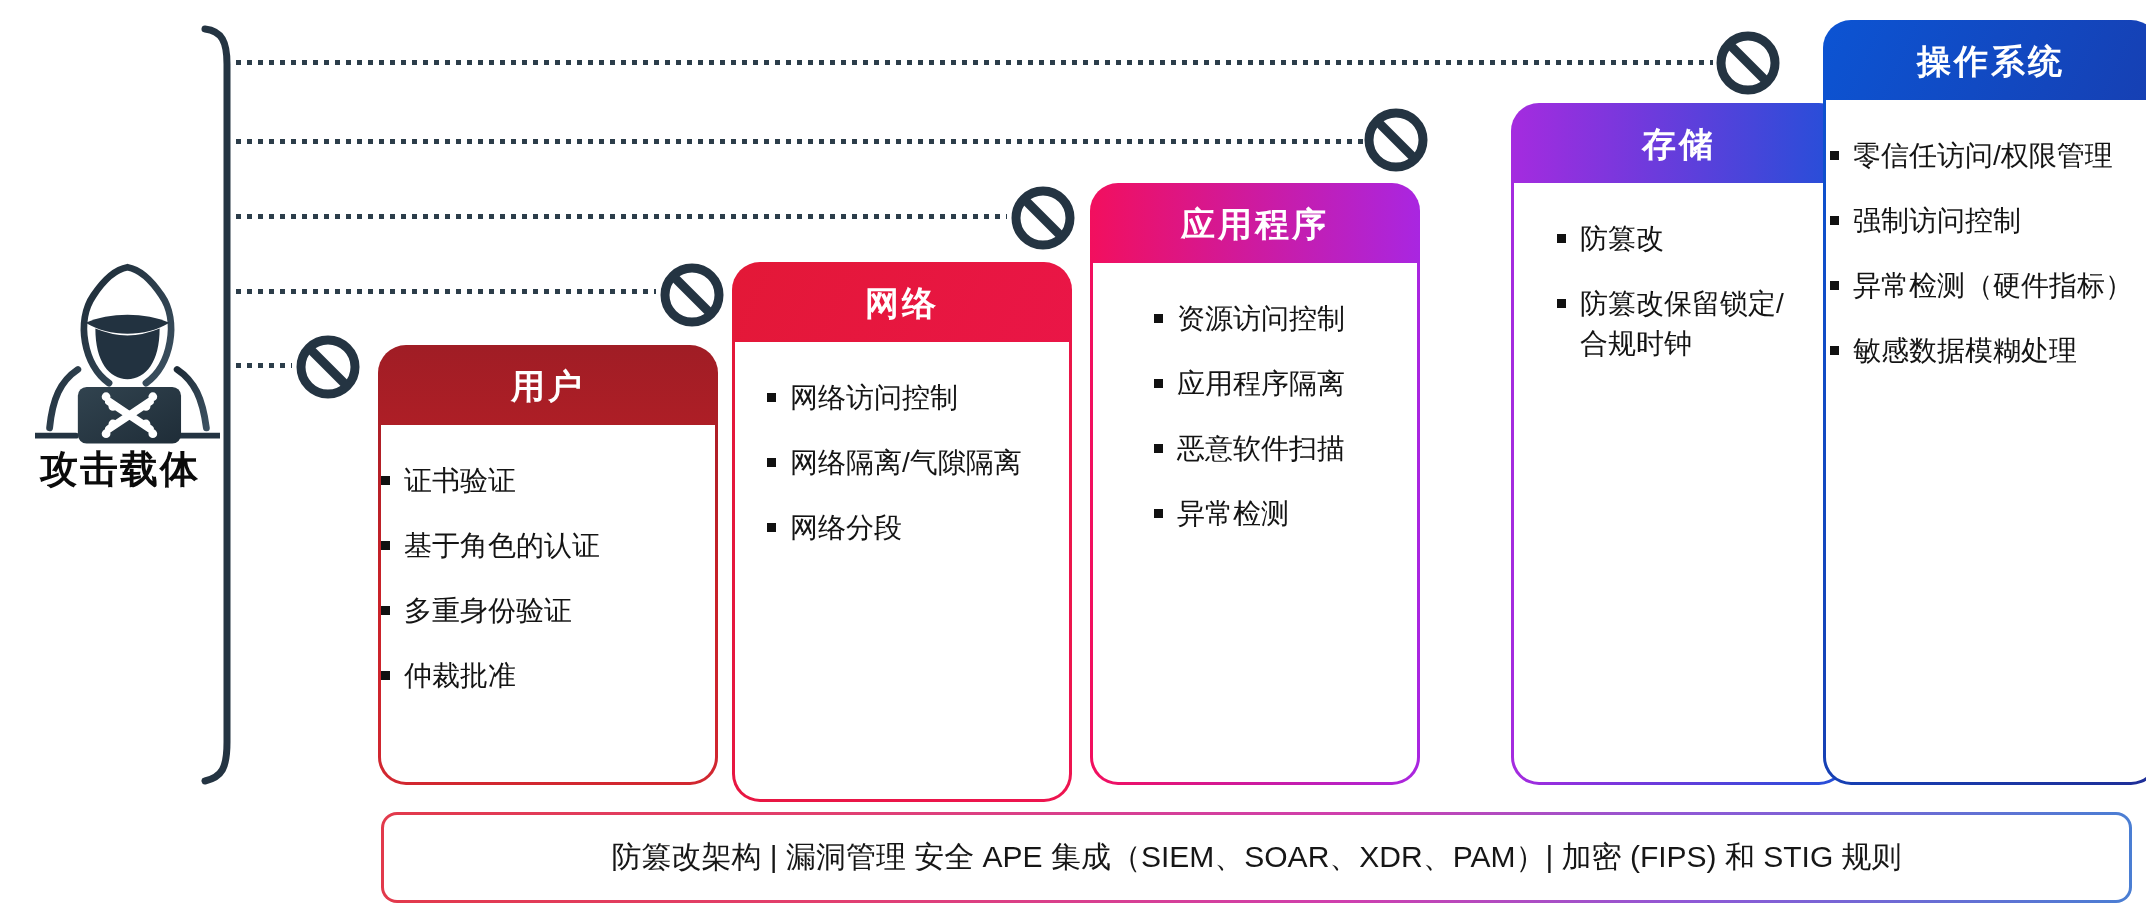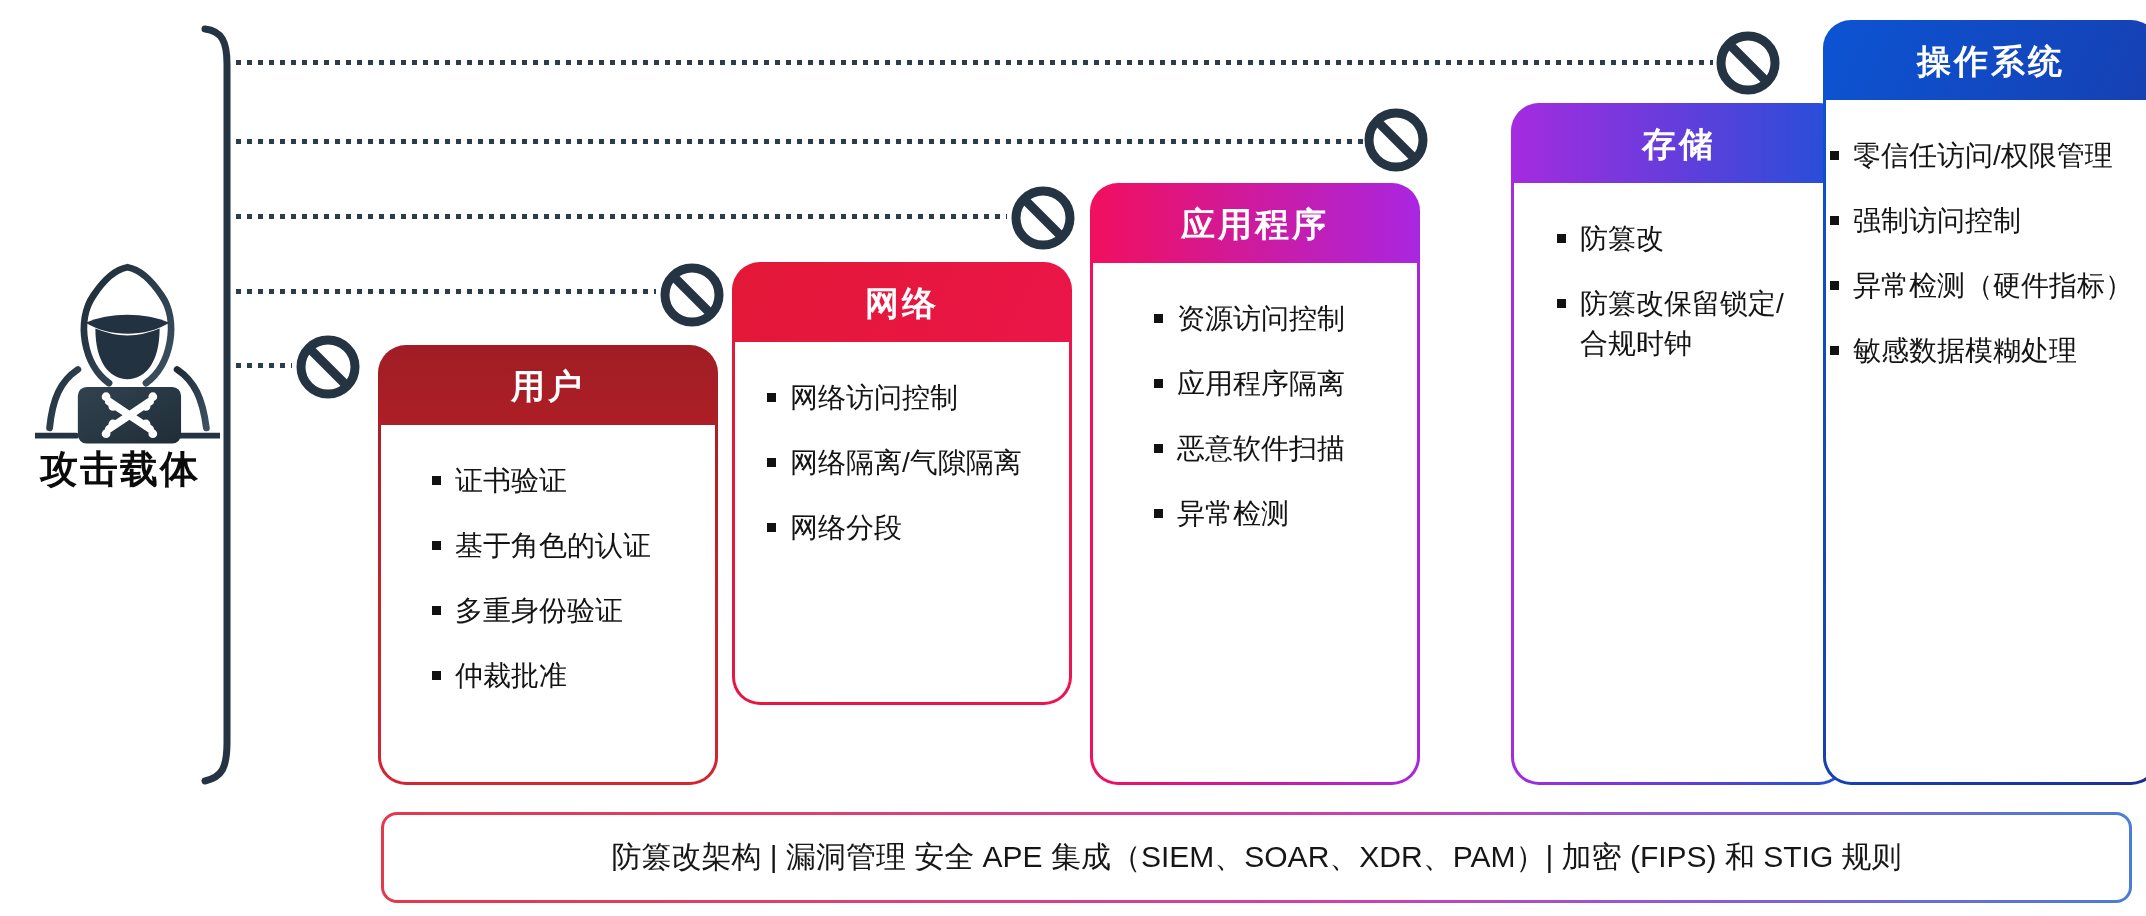--- a/index.html
+++ b/index.html
@@ -35,22 +35,22 @@
   .card-body { background:#ffffff; border-radius:0 0 25px 25px; flex:1;
                padding-top:36px; padding-right:16px; }
   .card-body ul { list-style:none; display:flex; flex-direction:column; gap:25px; }
   .item { display:flex; align-items:flex-start; gap:14px;
           font-size:28px; line-height:40px; color:#141414; }
   .bullet { flex:0 0 auto; width:9px; height:9px; background:#111111; margin-top:15px; }
 
   .card-user    { left:378px;  top:345px; width:340px; height:440px;
                   background:linear-gradient(180deg,#a01d25 0%,#c92128 55%,#d2membr2730 100%);
                   background:linear-gradient(180deg,#a01d25 0%,#c92128 55%,#d22730 100%); }
-  .card-user .card-body    { padding-left:51px; }
-  .card-network { left:732px;  top:262px; width:340px; height:443px;
+  .card-user .card-body    { }
+  .card-network { left:732px;  top:262px; width:340px; height:540px;
                   background:linear-gradient(115deg,#e31837 0%,#ee1450 100%); }
   .card-network .card-body { padding-left:32px; }
   .card-app     { left:1090px; top:183px; width:330px; height:602px;
                   background:linear-gradient(90deg,#f20f5e 0%,#a926e1 100%); }
   .card-app .card-body     { padding-left:61px; }
   .card-storage { left:1511px; top:103px; width:336px; height:682px;
                   background:linear-gradient(90deg,#a52bdf 0%,#2150d8 100%); }
   .card-storage .card-body { padding-left:43px; padding-right:56px; }
   .card-os      { left:1796px; top:20px;  width:336px; height:765px;
                   background:linear-gradient(115deg,#0c54d3 0%,#1f2e97 100%);margin-left:27px; }

